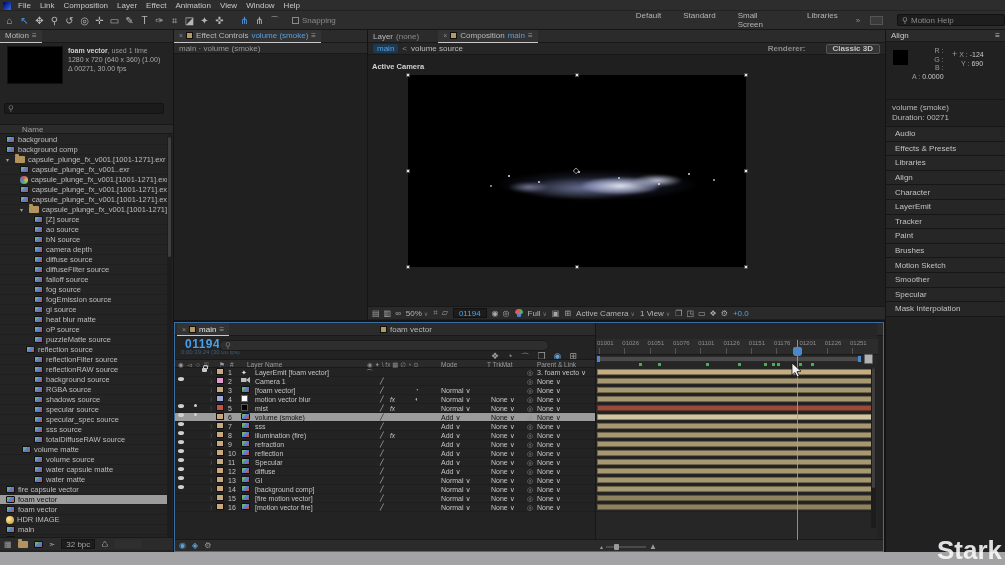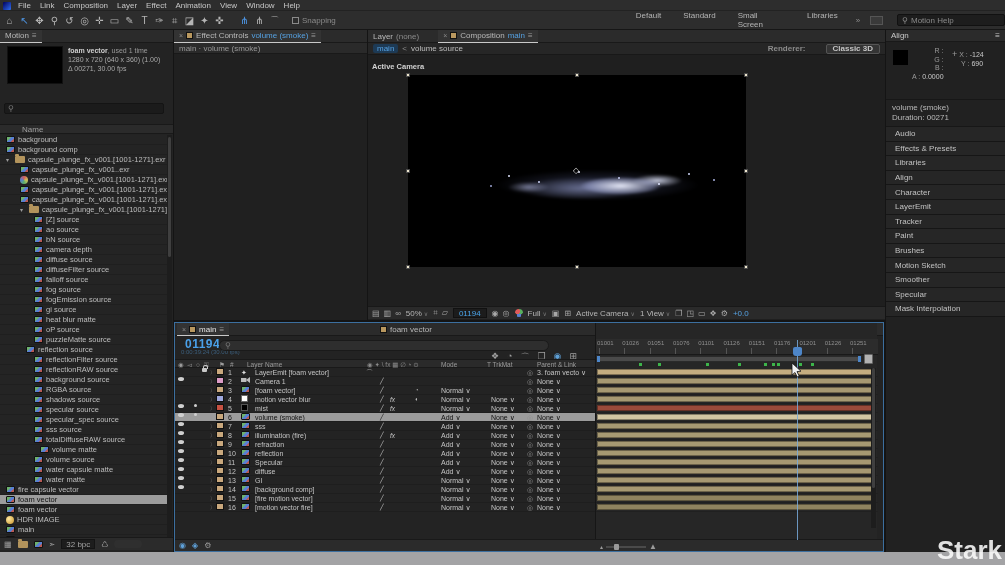--- a/index.html
+++ b/index.html
@@ -341,21 +341,21 @@
           <span>specular_spec source</span>
         </div>
         <div class="prow" style="padding-left: 34px;">
           <span class="icf"></span>
           <span>sss source</span>
         </div>
         <div class="prow" style="padding-left: 34px;">
           <span class="icf"></span>
           <span>totalDiffuseRAW source</span>
         </div>
-        <div class="prow" style="padding-left: 40px;">
+        <div class="prow" style="padding-left: 22px;">
           <span class="icf"></span>
           <span>volume matte</span>
         </div>
         <div class="prow" style="padding-left: 34px;">
           <span class="icf"></span>
           <span>volume source</span>
         </div>
         <div class="prow" style="padding-left: 34px;">
           <span class="icf"></span>
           <span>water capsule matte</span>

